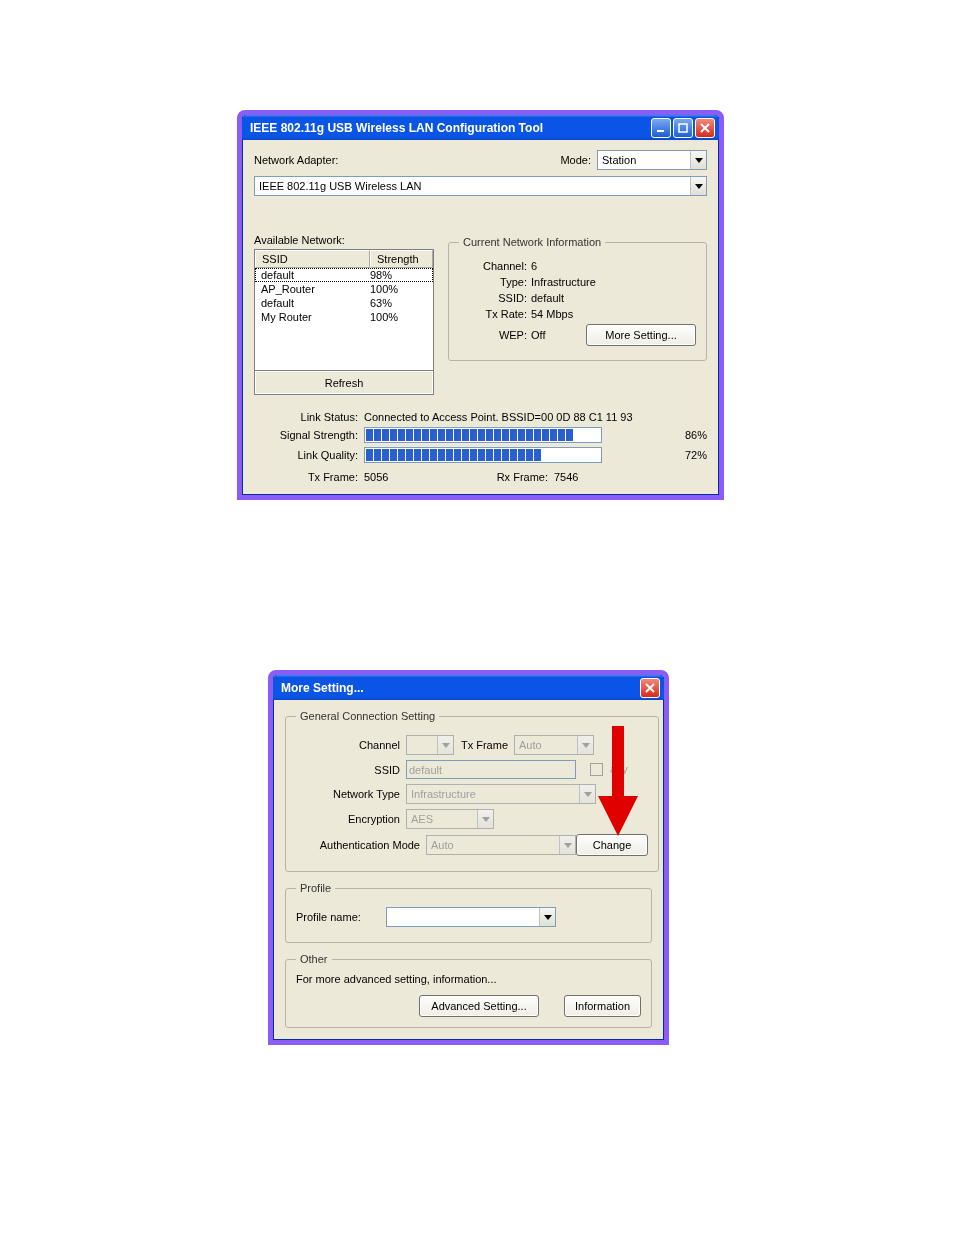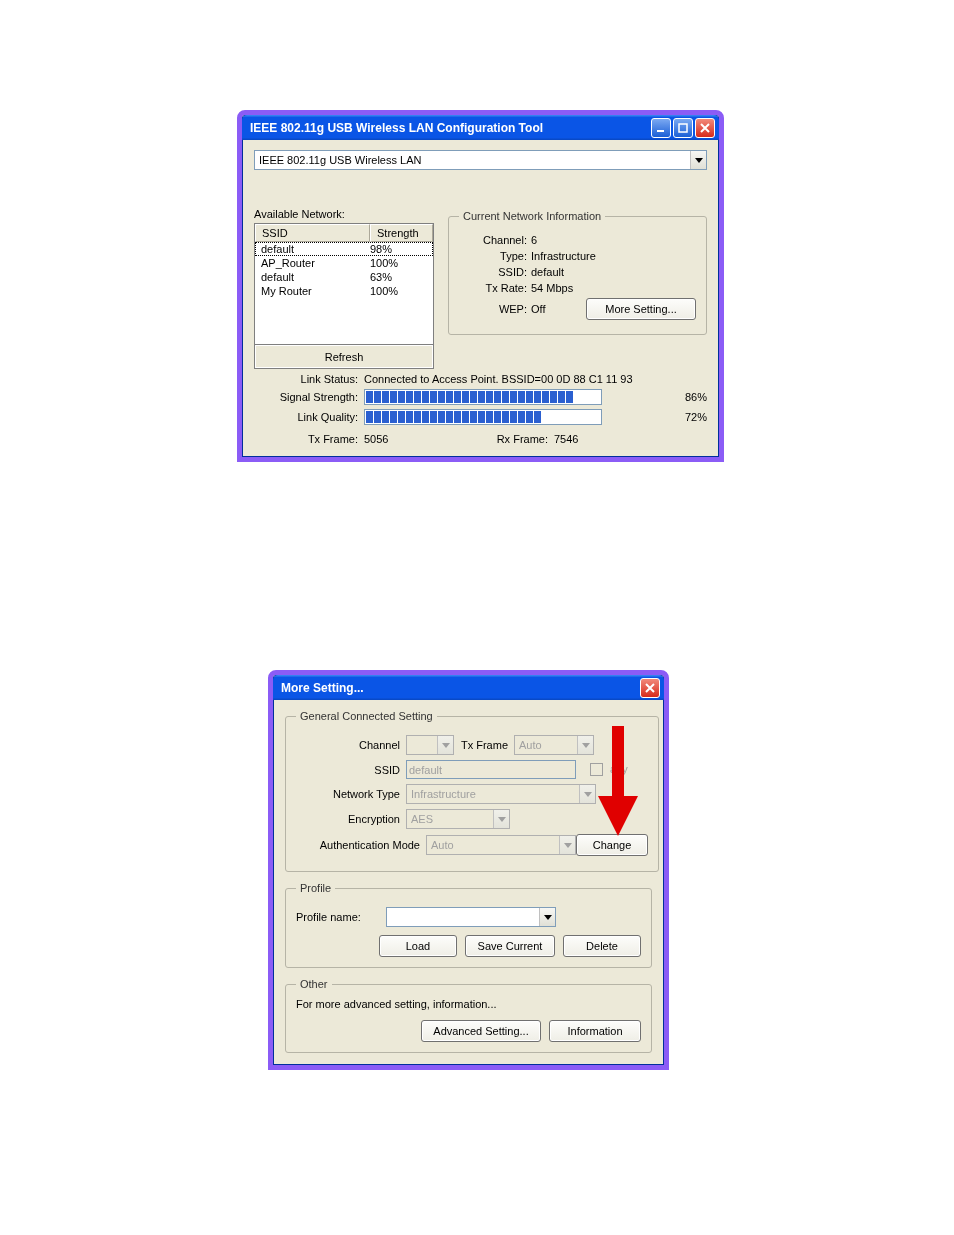--- a/index.html
+++ b/index.html
@@ -170,20 +170,32 @@
       <div class="tbtn close">
         <svg viewBox="0 0 10 10">
             <path d="M1 1 L9 9 M9 1 L1 9" stroke="#fff" stroke-width="2"></path>
           </svg>
       </div>
     </div>
   </div>
 
   <div class="client">
 
+    <div class="row" style="justify-content: space-between; margin-bottom:6px;">
+      <span class="lbl">Network Adapter:</span>
+      <div class="row">
+        <span class="lbl" style="margin-right:6px;">Mode:</span>
+        <div class="combo" style="width:110px;">
+          <span class="ctext">Station</span>
+          <div class="cbtn">
+              <div class="tri"></div>
+            </div>
+        </div>
+      </div>
+    </div>
 
     <div class="combo" style="width:100%; margin-bottom:10px;">
       <span class="ctext">IEEE 802.11g USB Wireless LAN</span>
       <div class="cbtn">
           <div class="tri"></div>
         </div>
     </div>
 
     <div class="row" style="align-items:flex-start; gap:14px;margin-top:38px;">
       <div>
@@ -236,21 +248,21 @@
             </div>
           <div class="kv" style="align-items:center;">
             <div class="k">WEP:</div>
             <div class="v" style="width:40px;">Off</div>
             <button class="btn" style="margin-left:auto; width:110px;">More Setting...</button>
           </div>
         </div>
       </fieldset>
     </div>
 
-    <div style="margin-top:4px;">
+    <div style="margin-top:16px;">
       <div class="row" style="margin:4px 0;">
         <div style="width:110px; text-align:right; padding-right:6px;">Link Status:</div>
         <div>Connected to Access Point. BSSID=00 0D 88 C1 11 93</div>
       </div>
       <div class="row" style="margin:4px 0; align-items:center;">
         <div style="width:110px; text-align:right; padding-right:6px;">Signal Strength:</div>
         <div class="progress" id="sigbar">
             <div class="seg"></div>
             <div class="seg"></div>
             <div class="seg"></div>
@@ -325,21 +337,21 @@
       <div class="tbtn close">
         <svg viewBox="0 0 10 10">
             <path d="M1 1 L9 9 M9 1 L1 9" stroke="#fff" stroke-width="2"></path>
           </svg>
       </div>
     </div>
   </div>
   <div class="client">
 
     <fieldset class="groupbox" style="margin-bottom:10px;">
-      <legend>General Connected Setting</legend>
+      <legend>General Connection Setting</legend>
 
       <div class="formrow">
         <div class="flabel">Channel</div>
         <div class="combo disabled-combo disabled-input" style="width:48px;">
           <span class="ctext"></span>
           <div class="cbtn">
               <div class="tri"></div>
             </div>
         </div>
         <div class="flabel" style="width:60px;">Tx Frame</div>
@@ -365,21 +377,21 @@
         <div class="combo disabled-combo disabled-input" style="width:190px;">
           <span class="ctext">Infrastructure</span>
           <div class="cbtn">
               <div class="tri"></div>
             </div>
         </div>
       </div>
 
       <div class="formrow">
         <div class="flabel">Encryption</div>
-        <div class="combo disabled-combo disabled-input" style="width:104px;">
+        <div class="combo disabled-combo disabled-input" style="width:88px;">
           <span class="ctext">AES</span>
           <div class="cbtn">
               <div class="tri"></div>
             </div>
         </div>
       </div>
 
       <div class="formrow">
         <div class="flabel" style="width:130px;">Authentication Mode</div>
         <div class="combo disabled-combo disabled-input" style="width:150px;">
@@ -397,33 +409,28 @@
       <legend>Profile</legend>
       <div class="formrow">
         <div class="flabel" style="width:90px; text-align:left;">Profile name:</div>
         <div class="combo" style="width:170px;">
           <span class="ctext"></span>
           <div class="cbtn">
               <div class="tri"></div>
             </div>
         </div>
       </div>
-      <div class="row" style="justify-content:flex-end; gap:8px; margin-top:8px;">
-        <button class="btn" style="width:78px;">Load</button>
-        <button class="btn" style="width:90px;">Save Current</button>
-        <button class="btn" style="width:78px;">Delete</button>
-      </div>
     </fieldset>
 
     <fieldset class="groupbox">
       <legend>Other</legend>
       <div style="margin-bottom:10px;">For more advanced setting, information...</div>
-      <div class="row" style="justify-content:flex-end; gap:8px;">
+      <div class="row" style="justify-content:flex-end; gap:25px;">
         <button class="btn" style="width:120px;">Advanced Setting...</button>
-        <button class="btn" style="width:92px;">Information</button>
+        <button class="btn" style="width:77px;">Information</button>
       </div>
     </fieldset>
 
   </div>
 </div>
 
 <svg class="redarrow" viewBox="0 0 40 110">
   <rect x="14" y="0" width="12" height="70" fill="#e00000"></rect>
   <polygon points="0,70 40,70 20,110" fill="#e00000"></polygon>
 </svg>

